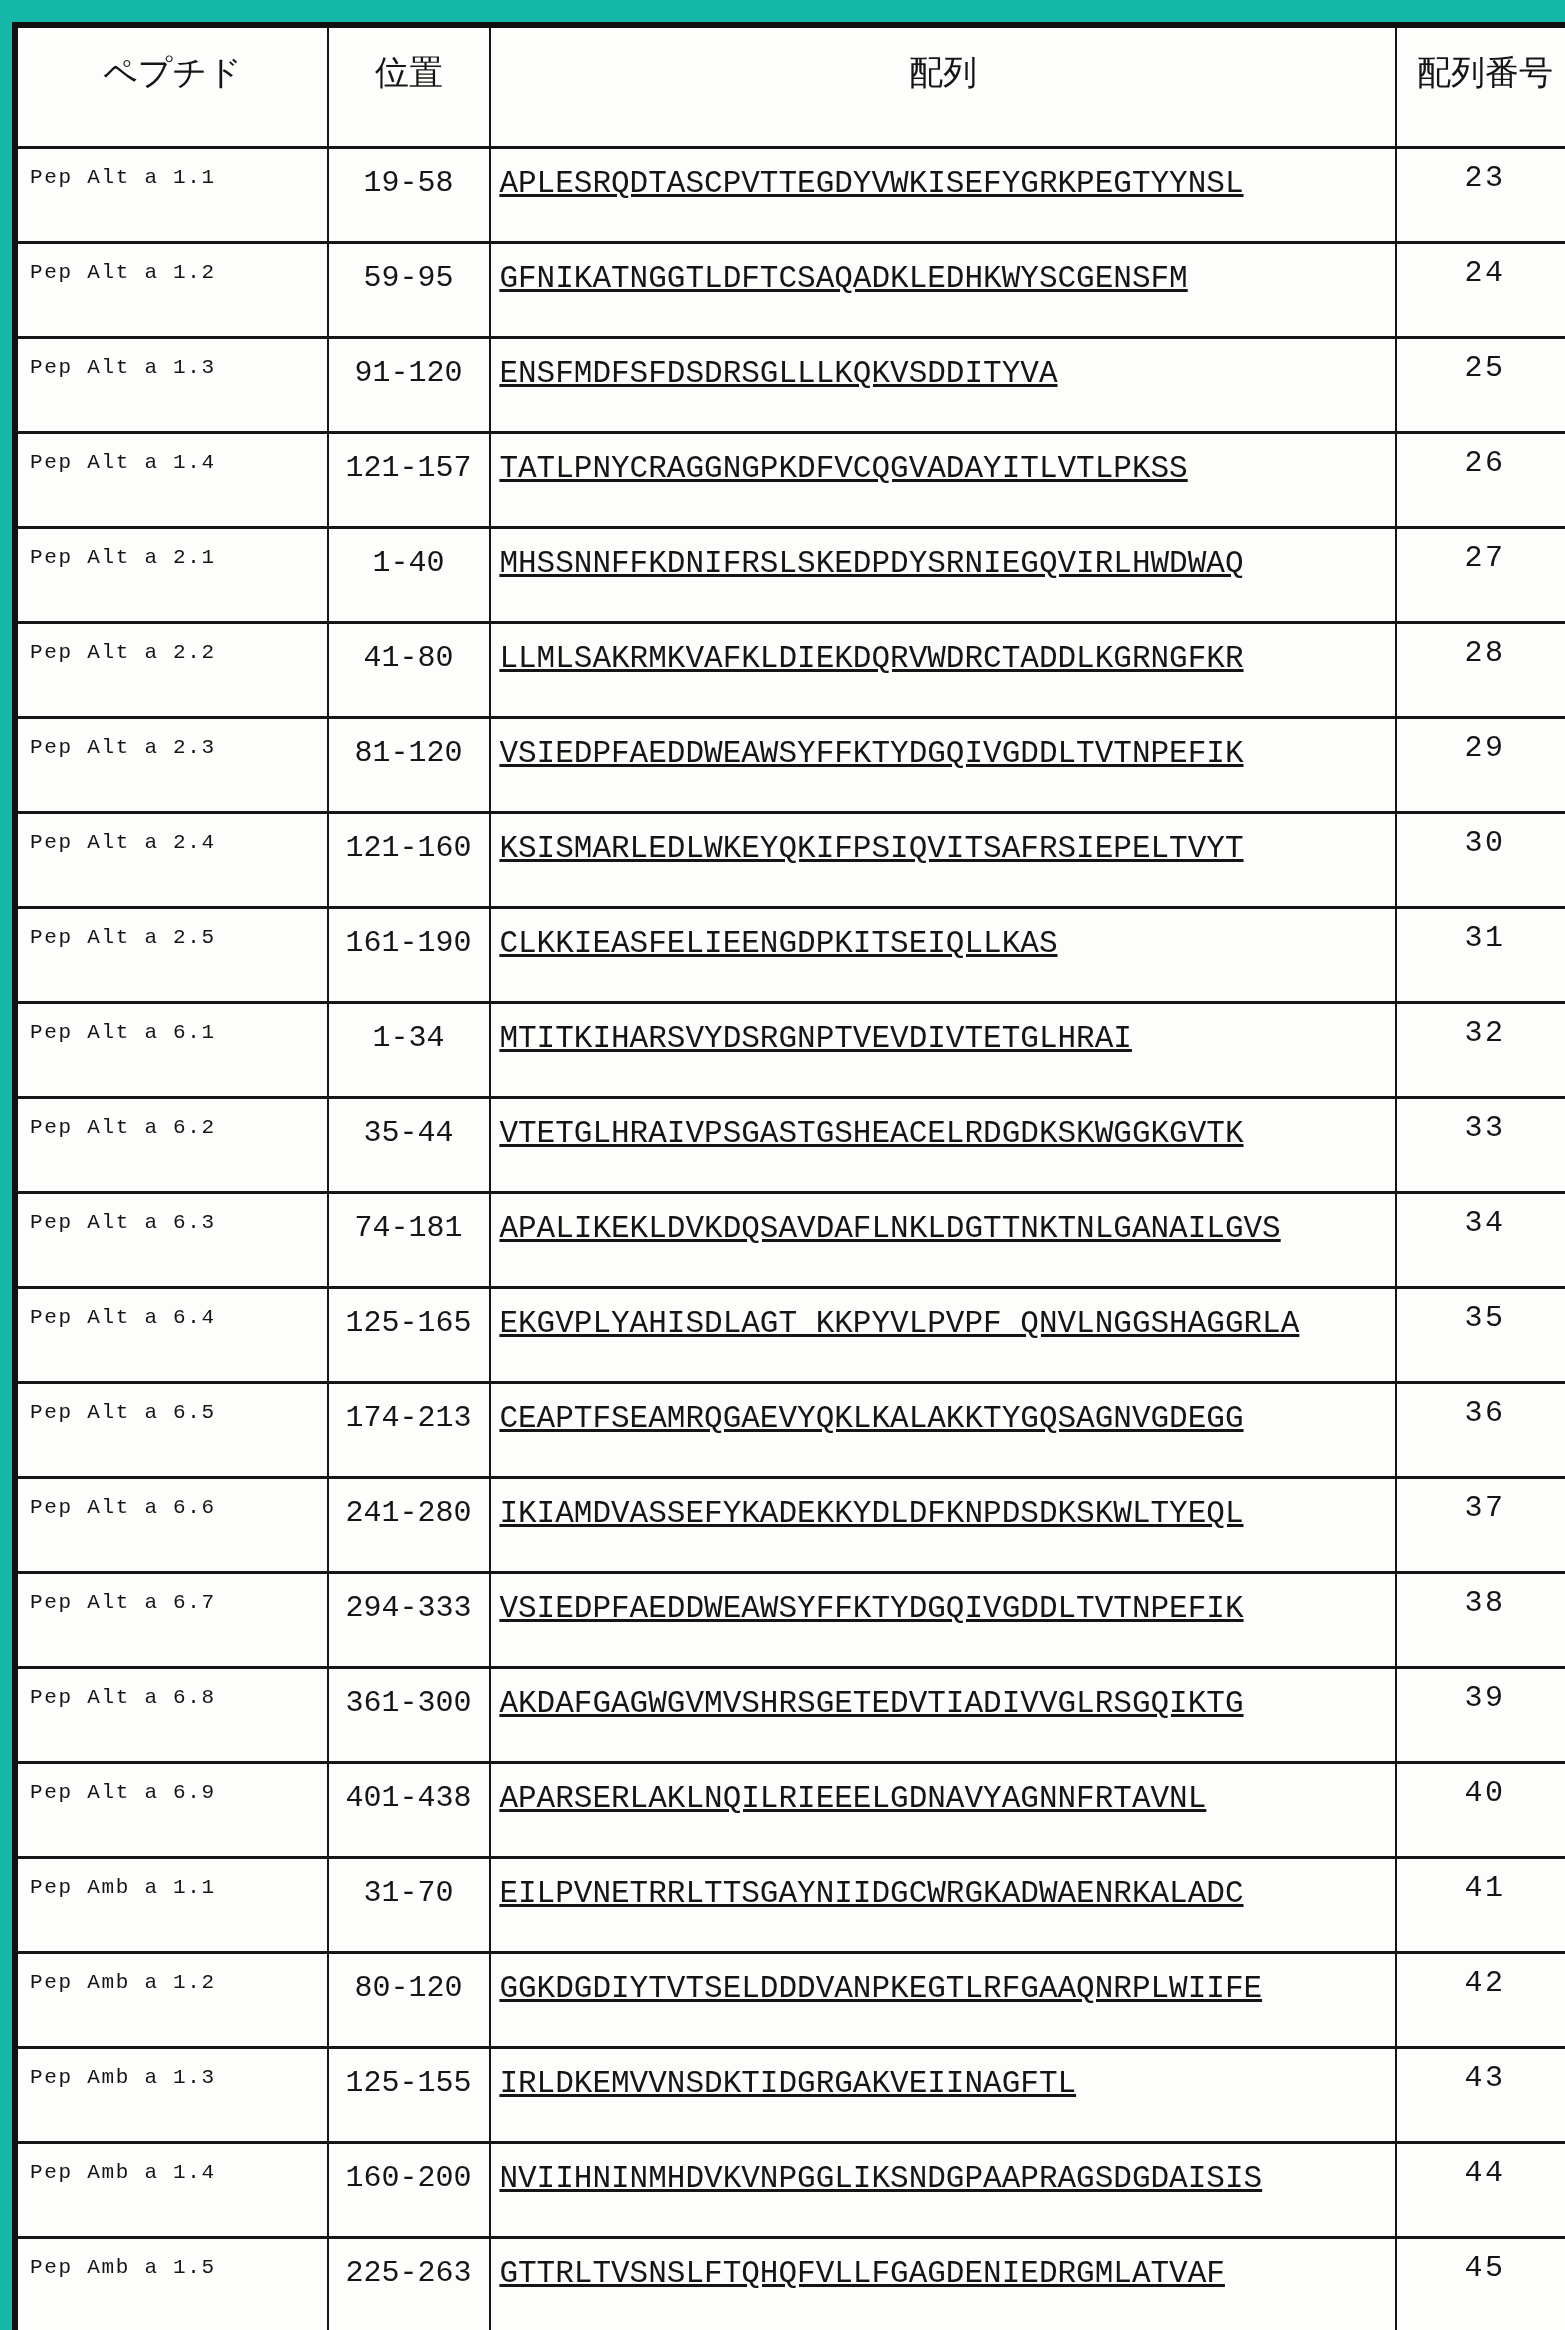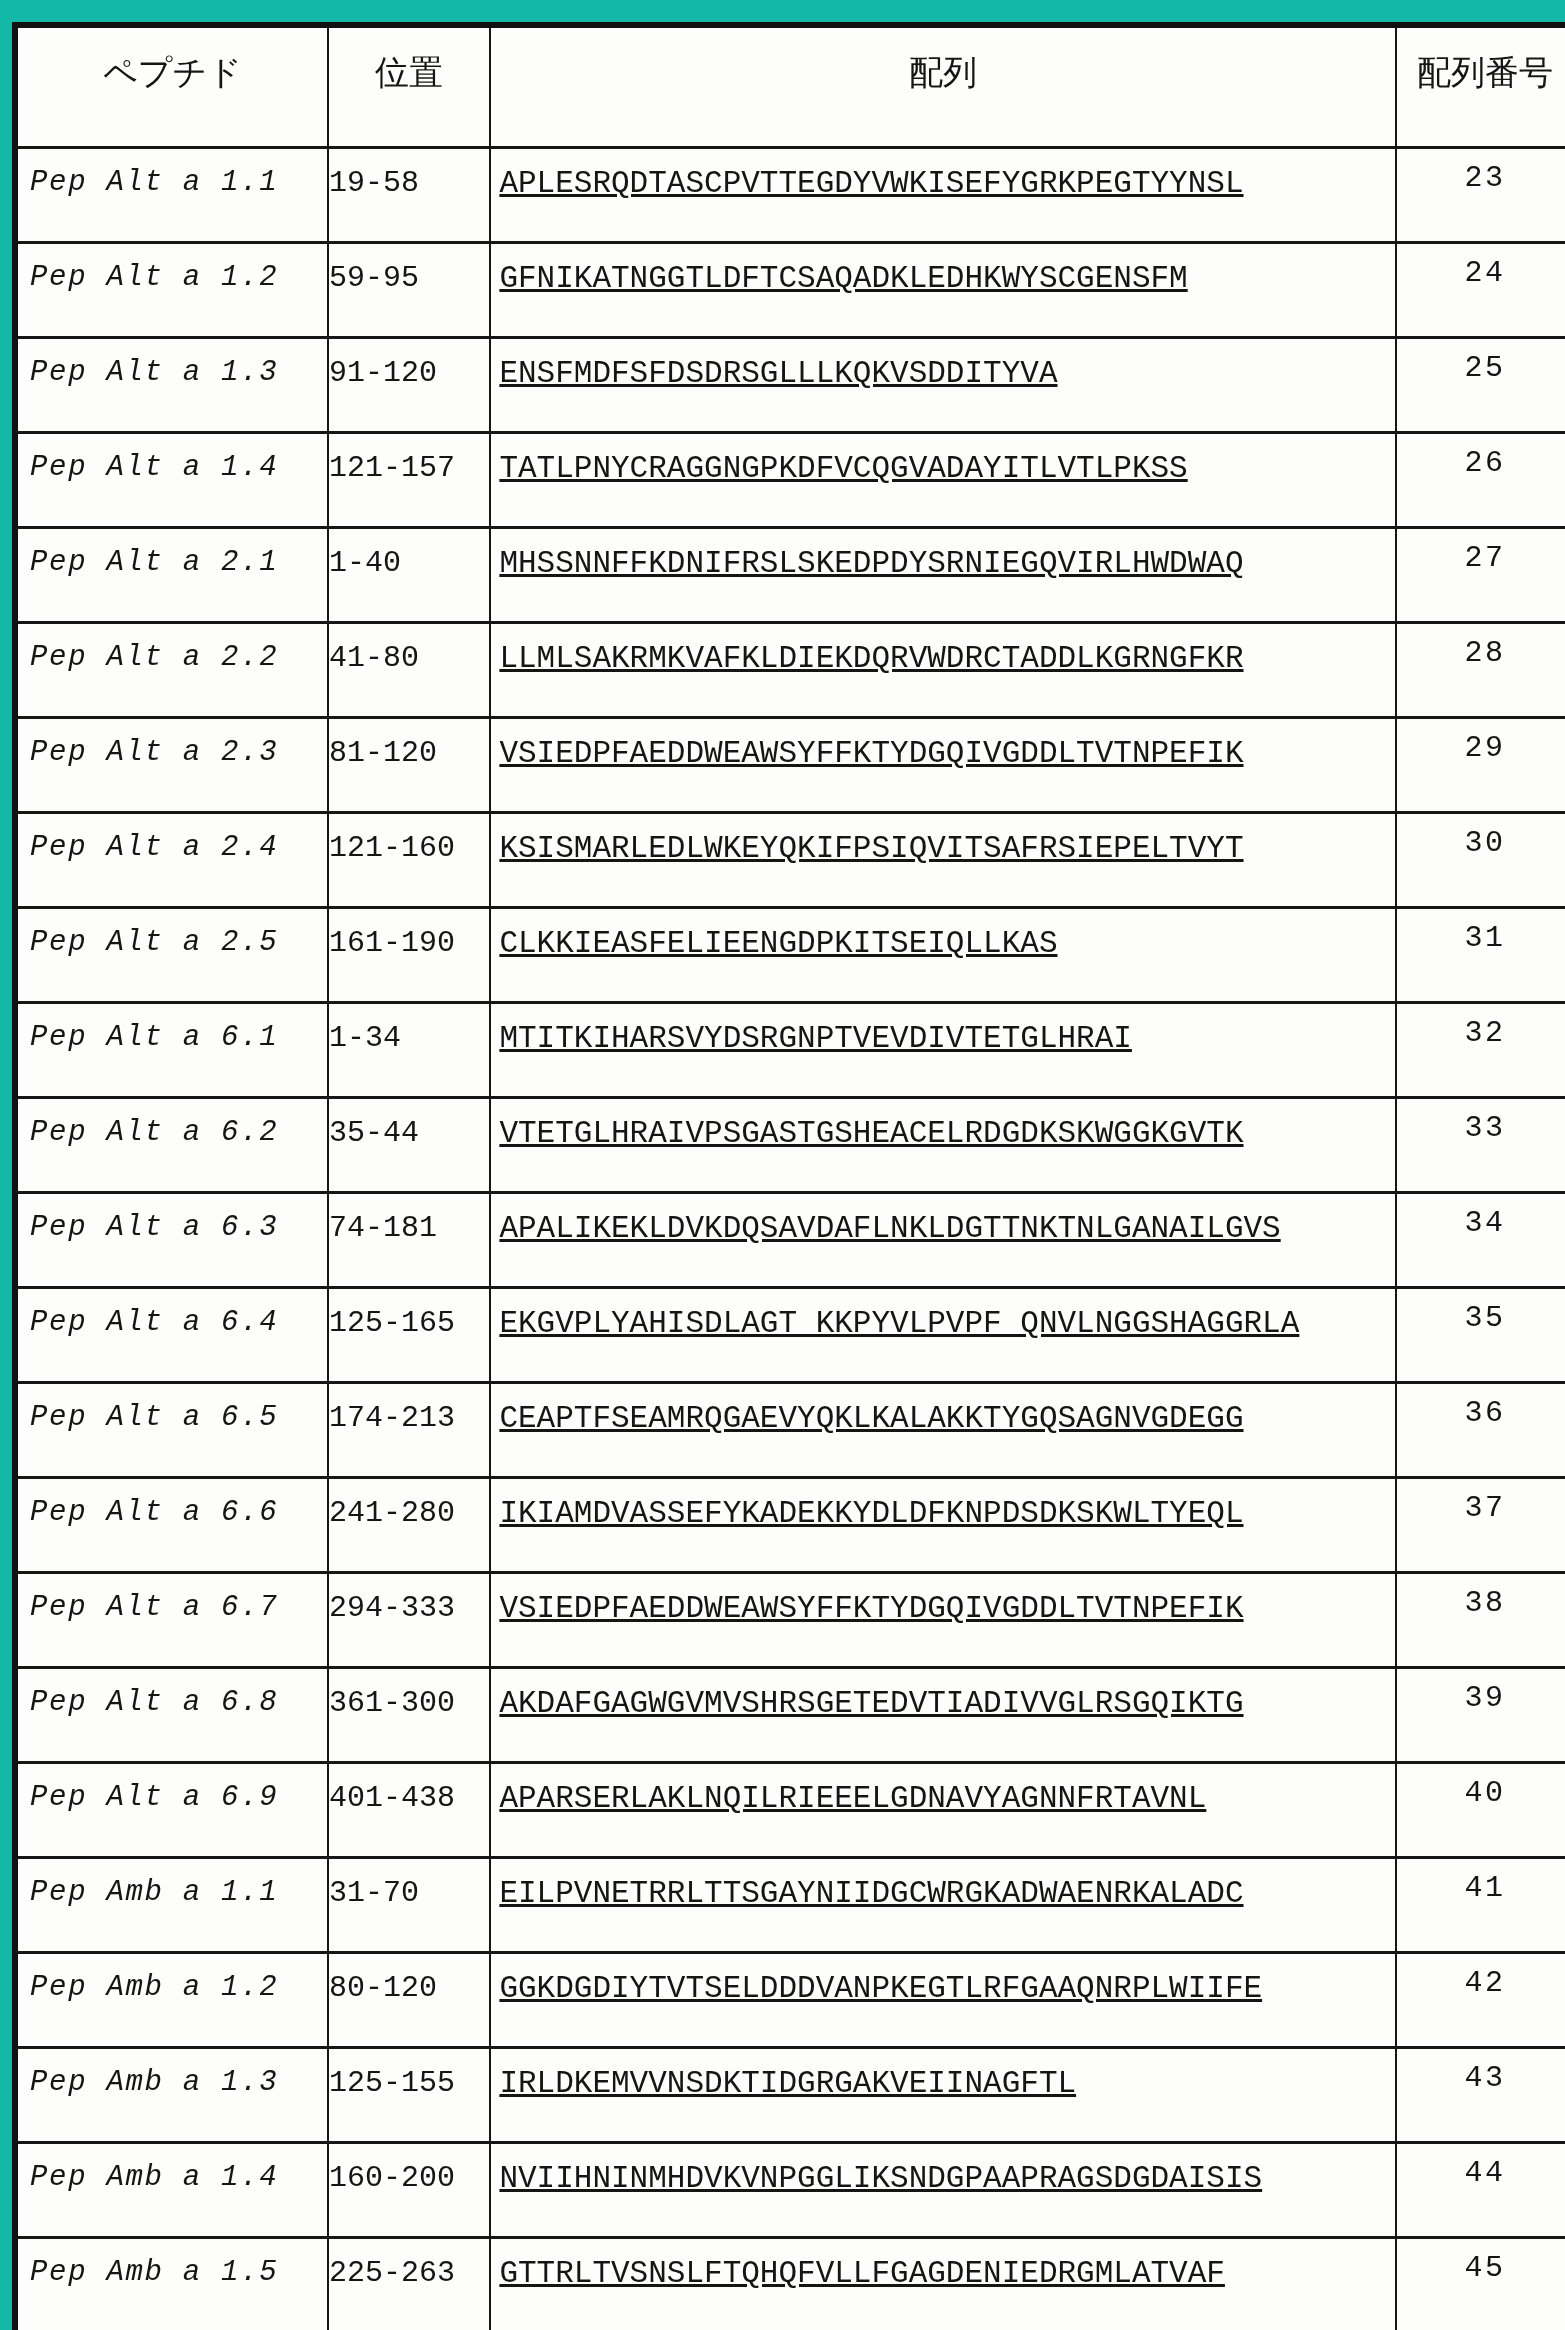--- a/index.html
+++ b/index.html
@@ -48,28 +48,27 @@
     font-family: "Liberation Mono", "DejaVu Sans Mono", monospace;
     padding-top: 17px;
     white-space: pre;
     border-top-width: 3.4px;
   }
   col.c-peptide  { width: 313px; }
   col.c-position { width: 162px; }
   col.c-sequence { width: 906px; }
   col.c-seqid    { width: 180px; }
   td.col-peptide {
-    font-size: 29px;
+    font-size: 21px;
     padding-left: 12px;
     letter-spacing: 1.7px;
-    font-style: italic;
   }
   td.col-position {
     font-size: 30px;
-    text-align: left;
+    text-align: center;
     padding-left: 0;
   }
   td.col-sequence {
     font-size: 31px;
     padding-left: 8.4px;
     letter-spacing: 0px;
     text-decoration: underline;
   }
   td.col-seq_id {
     font-size: 30px;

